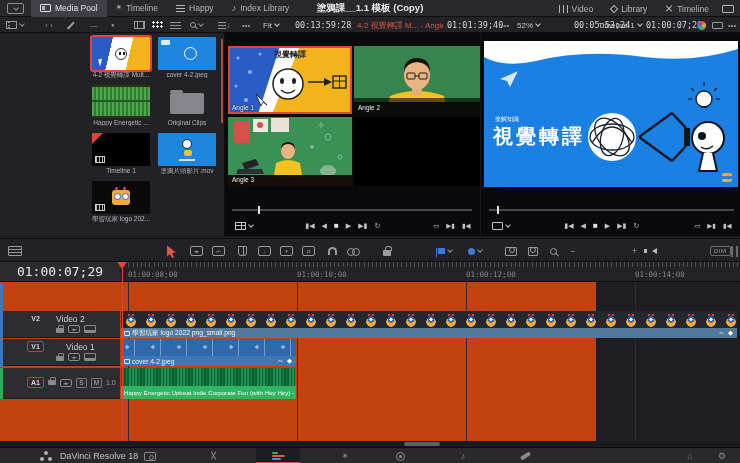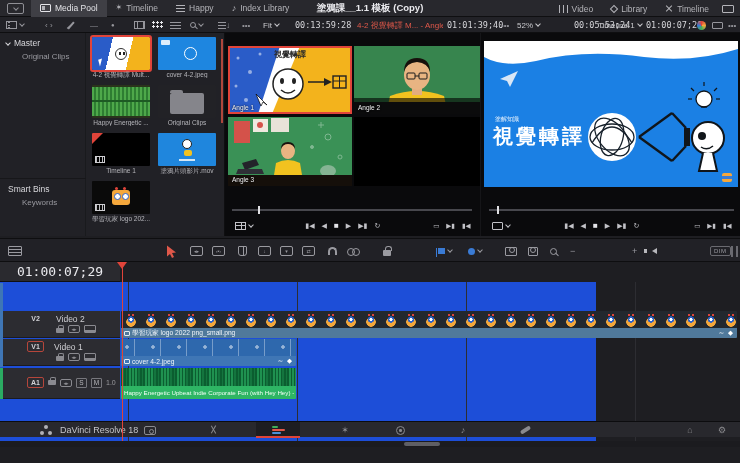--- a/index.html
+++ b/index.html
@@ -111,21 +111,21 @@
   .ic-zoombox::after{content:"";position:absolute;right:1.5px;bottom:1.5px;width:4px;height:4px;border:1px solid currentColor;border-radius:50%}
   .spk{width:0;height:0;border-top:3px solid transparent;border-bottom:3px solid transparent;border-right:5px solid #b8b8bc;position:relative}
   .spk::before{content:"";position:absolute;left:-8px;top:-2px;width:3px;height:4px;background:#b8b8bc}
   .dim{border:1px solid #6a6a70;border-radius:2px;font-size:6px;padding:1px 3px;color:#9a9aa0;letter-spacing:.5px}
   .meter{width:7px;height:11px;background:repeating-linear-gradient(90deg,#6a6a70 0 2px,transparent 2px 4.5px)}
   
   #tl-tcbox{left:0;top:262px;width:120px;height:20px;background:#2a2a2f;border-bottom:1px solid #0f0f12;display:flex;align-items:center;justify-content:center;font-size:13px;color:#eaeaee}
   #tl-ruler{left:120px;top:262px;width:620px;height:20px;background:#232327;border-bottom:1px solid #0f0f12;overflow:hidden}
   .ruler-ticks{position:absolute;left:0;top:0;width:620px;height:5px;background:repeating-linear-gradient(90deg,#4e4e54 0 1px,transparent 1px 4.2px)}
   .ruler-label{position:absolute;top:8px;font-size:7.5px;color:#88888d;white-space:nowrap}
-  #tracks{left:0;top:282px;width:596px;height:159px;background:#1d4ed8}
+  #tracks{left:0;top:282px;width:596px;height:159px;background:#c2410c}
   .gridline{position:absolute;top:0;width:1px;height:159px;background:#2d2d32}
   .edge-blue{position:absolute;left:0;top:1px;width:3px;height:84px;background:#3f76b5}
   .edge-green{position:absolute;left:0;top:86px;width:3px;height:31px;background:#2bab62}
   .trackhead{position:absolute;left:3px;width:117px;background:#2c2c31;border-bottom:1px solid #1b1b1f;font-size:8.5px;color:#cfcfd3}
   .thd-row{position:absolute;display:flex;align-items:center;gap:4px}
   .tbadge{min-width:17px;height:11px;display:flex;align-items:center;justify-content:center;font-size:7px;font-weight:bold;color:#d2d2d6;border-radius:2px}
   .tbadge.selr{border:1px solid #b5463b}
   .hlock{position:relative;width:8px;height:5px;background:#8a8a90;border-radius:1px;margin-top:3px}
   .hlock::before{content:"";position:absolute;left:1.5px;top:-3px;width:4px;height:3px;border:1px solid #8a8a90;border-bottom:none;border-radius:2px 2px 0 0}
   .hauto{width:12px;height:8px;border:1px solid #8a8a90;border-radius:2px;display:flex;align-items:center;justify-content:center;font-size:5px;color:#8a8a90}
@@ -136,21 +136,21 @@
   .imgic{width:6px;height:5px;border:1px solid rgba(255,255,255,.85);border-radius:1px;margin-right:2px;flex:none}
   .kfic{position:absolute;right:3px;font-size:6.5px;color:#fff;letter-spacing:1px}
   .v2thumbs{position:absolute;left:0;right:0;top:0;height:17px;background-color:#23282e;background-image:radial-gradient(circle at 8px 4px,#e0443a 1.1px,transparent 1.5px),radial-gradient(circle at 12px 4px,#e0443a 1.1px,transparent 1.5px),radial-gradient(circle at 10px 8.5px,#fff 1.4px,transparent 1.8px),radial-gradient(circle at 10px 8.5px,#2d62c8 3px,transparent 3.4px),radial-gradient(circle at 10px 11px,#f5a83c 4.5px,transparent 5px);background-size:20px 17px;background-repeat:repeat-x}
   .v1thumbs{position:absolute;left:0;right:0;top:0;height:17px;background-color:#2e68ad;background-image:repeating-linear-gradient(90deg,rgba(255,255,255,0) 0 13px,rgba(255,255,255,.35) 13px 14px),radial-gradient(circle at 6px 8px,rgba(255,255,255,.5) 1.5px,transparent 2px);background-size:26px 17px}
   .a1wave{position:absolute;left:0;right:0;top:0;height:18px;background-color:#1f9150;background-image:repeating-linear-gradient(90deg,#0b5e30 0 1.5px,transparent 1.5px 3.2px),repeating-linear-gradient(90deg,rgba(11,94,48,.55) 0 7px,transparent 7px 16px)}
   .playhead-line{position:absolute;left:122px;top:262px;width:1px;height:179px;background:#e0443a;z-index:30}
   .playhead-cap{position:absolute;left:117px;top:262px;width:0;height:0;border-left:5px solid transparent;border-right:5px solid transparent;border-top:7px solid #e0443a;z-index:31}
   #hscroll{left:0;top:441px;width:740px;height:6px;background:#1b1b1f}
   .hthumb{position:absolute;left:404px;top:1px;width:36px;height:4px;border-radius:2px;background:#5f5f64}
   
-  #bottombar{left:0;top:421px;width:740px;height:16px;background:#28282d;border-top:1px solid #0c0c0e;font-size:9px;color:#c5c5c9}
+  #bottombar{left:0;top:447px;width:740px;height:16px;background:#28282d;border-top:1px solid #0c0c0e;font-size:9px;color:#c5c5c9}
   .dvlogo{position:absolute;left:44px;top:3px;width:4px;height:4px;border-radius:50%;background:#b0b0b5;box-shadow:-4px 6px 0 #b0b0b5,4px 6px 0 #b0b0b5}
   .appname{position:absolute;left:60px;top:0;height:16px;display:flex;align-items:center}
   .page{position:absolute;top:0;width:44px;height:16px;display:flex;align-items:center;justify-content:center;color:#8a8a8e}
   .page.active{background:#1d1d21}
   .page.active::after{content:"";position:absolute;left:0;right:0;bottom:0;height:2px;background:#e0443a}
   .pg-media{width:12px;height:9px;border:1px solid currentColor;border-radius:2px;position:relative}
   .pg-media::after{content:"";position:absolute;left:4px;top:2.5px;width:3px;height:3px;border:1px solid currentColor;border-radius:50%}
   .pg-cut{position:relative;width:11px;height:10px}
   .pg-cut::before,.pg-cut::after{content:"";position:absolute;left:5px;top:0;width:1.3px;height:9px;background:currentColor}
   .pg-cut::before{transform:rotate(30deg)}.pg-cut::after{transform:rotate(-30deg)}
@@ -251,36 +251,20 @@
     <span class="t2" style="left:697px">
         <span class="ic-palette"></span>
       </span>
     <span class="t2" style="left:712px">
         <span class="ic-monitor" style="width:11px;height:7px"></span>
       </span>
     <span class="t2" style="left:728px">•••</span>
   </div>
 
   <div id="mediapool" class="abs">
-    <div id="bins">
-      <div class="bin-row bin-master" style="left:6px;top:5px">
-          <span class="chev" style="margin:0 4px 0 0"></span>
-          <span>Master</span>
-        </div>
-      <div class="bin-row bin-sub" style="left:22px;top:19px">
-          <span>Original Clips</span>
-        </div>
-      <div class="bins-divider" style="top:145px"></div>
-      <div class="bin-row bin-master" style="left:8px;top:151px">
-          <span>Smart Bins</span>
-        </div>
-      <div class="bin-row bin-sub" style="left:22px;top:165px">
-          <span>Keywords</span>
-        </div>
-    </div>
 
     <div class="thumb sel art42" style="left:92px;top:4px">
       <span class="face"></span>
       <span class="curs"></span>
     </div>
     <div class="th-label" style="left:89px;top:38px">4-2 視覺轉譯 Mult...</div>
     <div class="thumb cover42" style="left:158px;top:4px"></div>
     <div class="th-label" style="left:155px;top:38px">cover 4-2.jpeg</div>
 
     <div class="thumb wavth" style="left:92px;top:52px"></div>
@@ -527,20 +511,27 @@
 
     <span class="e" style="left:710px">
         <span class="dim">DIM</span>
       </span>
     <span class="e" style="left:731px">
         <span class="meter"></span>
       </span>
   </div>
 
   <div id="tl-tcbox" class="abs mono">01:00:07;29</div>
+  <div id="tl-ruler" class="abs">
+    <span class="ruler-ticks"></span>
+    <span class="ruler-label mono" style="left:8px">01:00:08;00</span>
+    <span class="ruler-label mono" style="left:177px">01:00:10;00</span>
+    <span class="ruler-label mono" style="left:346px">01:00:12;00</span>
+    <span class="ruler-label mono" style="left:515px">01:00:14;00</span>
+  </div>
 
   <div id="tracks" class="abs">
     <span class="gridline" style="left:128px"></span>
     <span class="gridline" style="left:297px"></span>
     <span class="gridline" style="left:466px"></span>
     <span class="gridline" style="left:635px"></span>
     <span class="edge-blue"></span>
     <span class="edge-green"></span>
 
     <div class="trackhead" style="top:29px;height:27px">
@@ -551,21 +542,21 @@
       <div class="thd-row" style="left:53px;top:14px">
         <span class="hlock"></span>
         <span class="hauto">◂▸</span>
         <span class="hflat"></span>
       </div>
     </div>
 
     <div class="trackhead" style="top:57px;height:27px">
       <div class="thd-row" style="left:24px;top:2px">
         <span class="tbadge selr">V1</span>
-        <span style="margin-left:6px">Video 1</span>
+        <span style="margin-left:18px">Video 1</span>
       </div>
       <div class="thd-row" style="left:53px;top:14px">
         <span class="hlock"></span>
         <span class="hauto">◂▸</span>
         <span class="hflat"></span>
       </div>
     </div>
 
     <div class="trackhead" style="top:86px;height:31px">
       <div class="thd-row" style="left:24px;top:9px">

